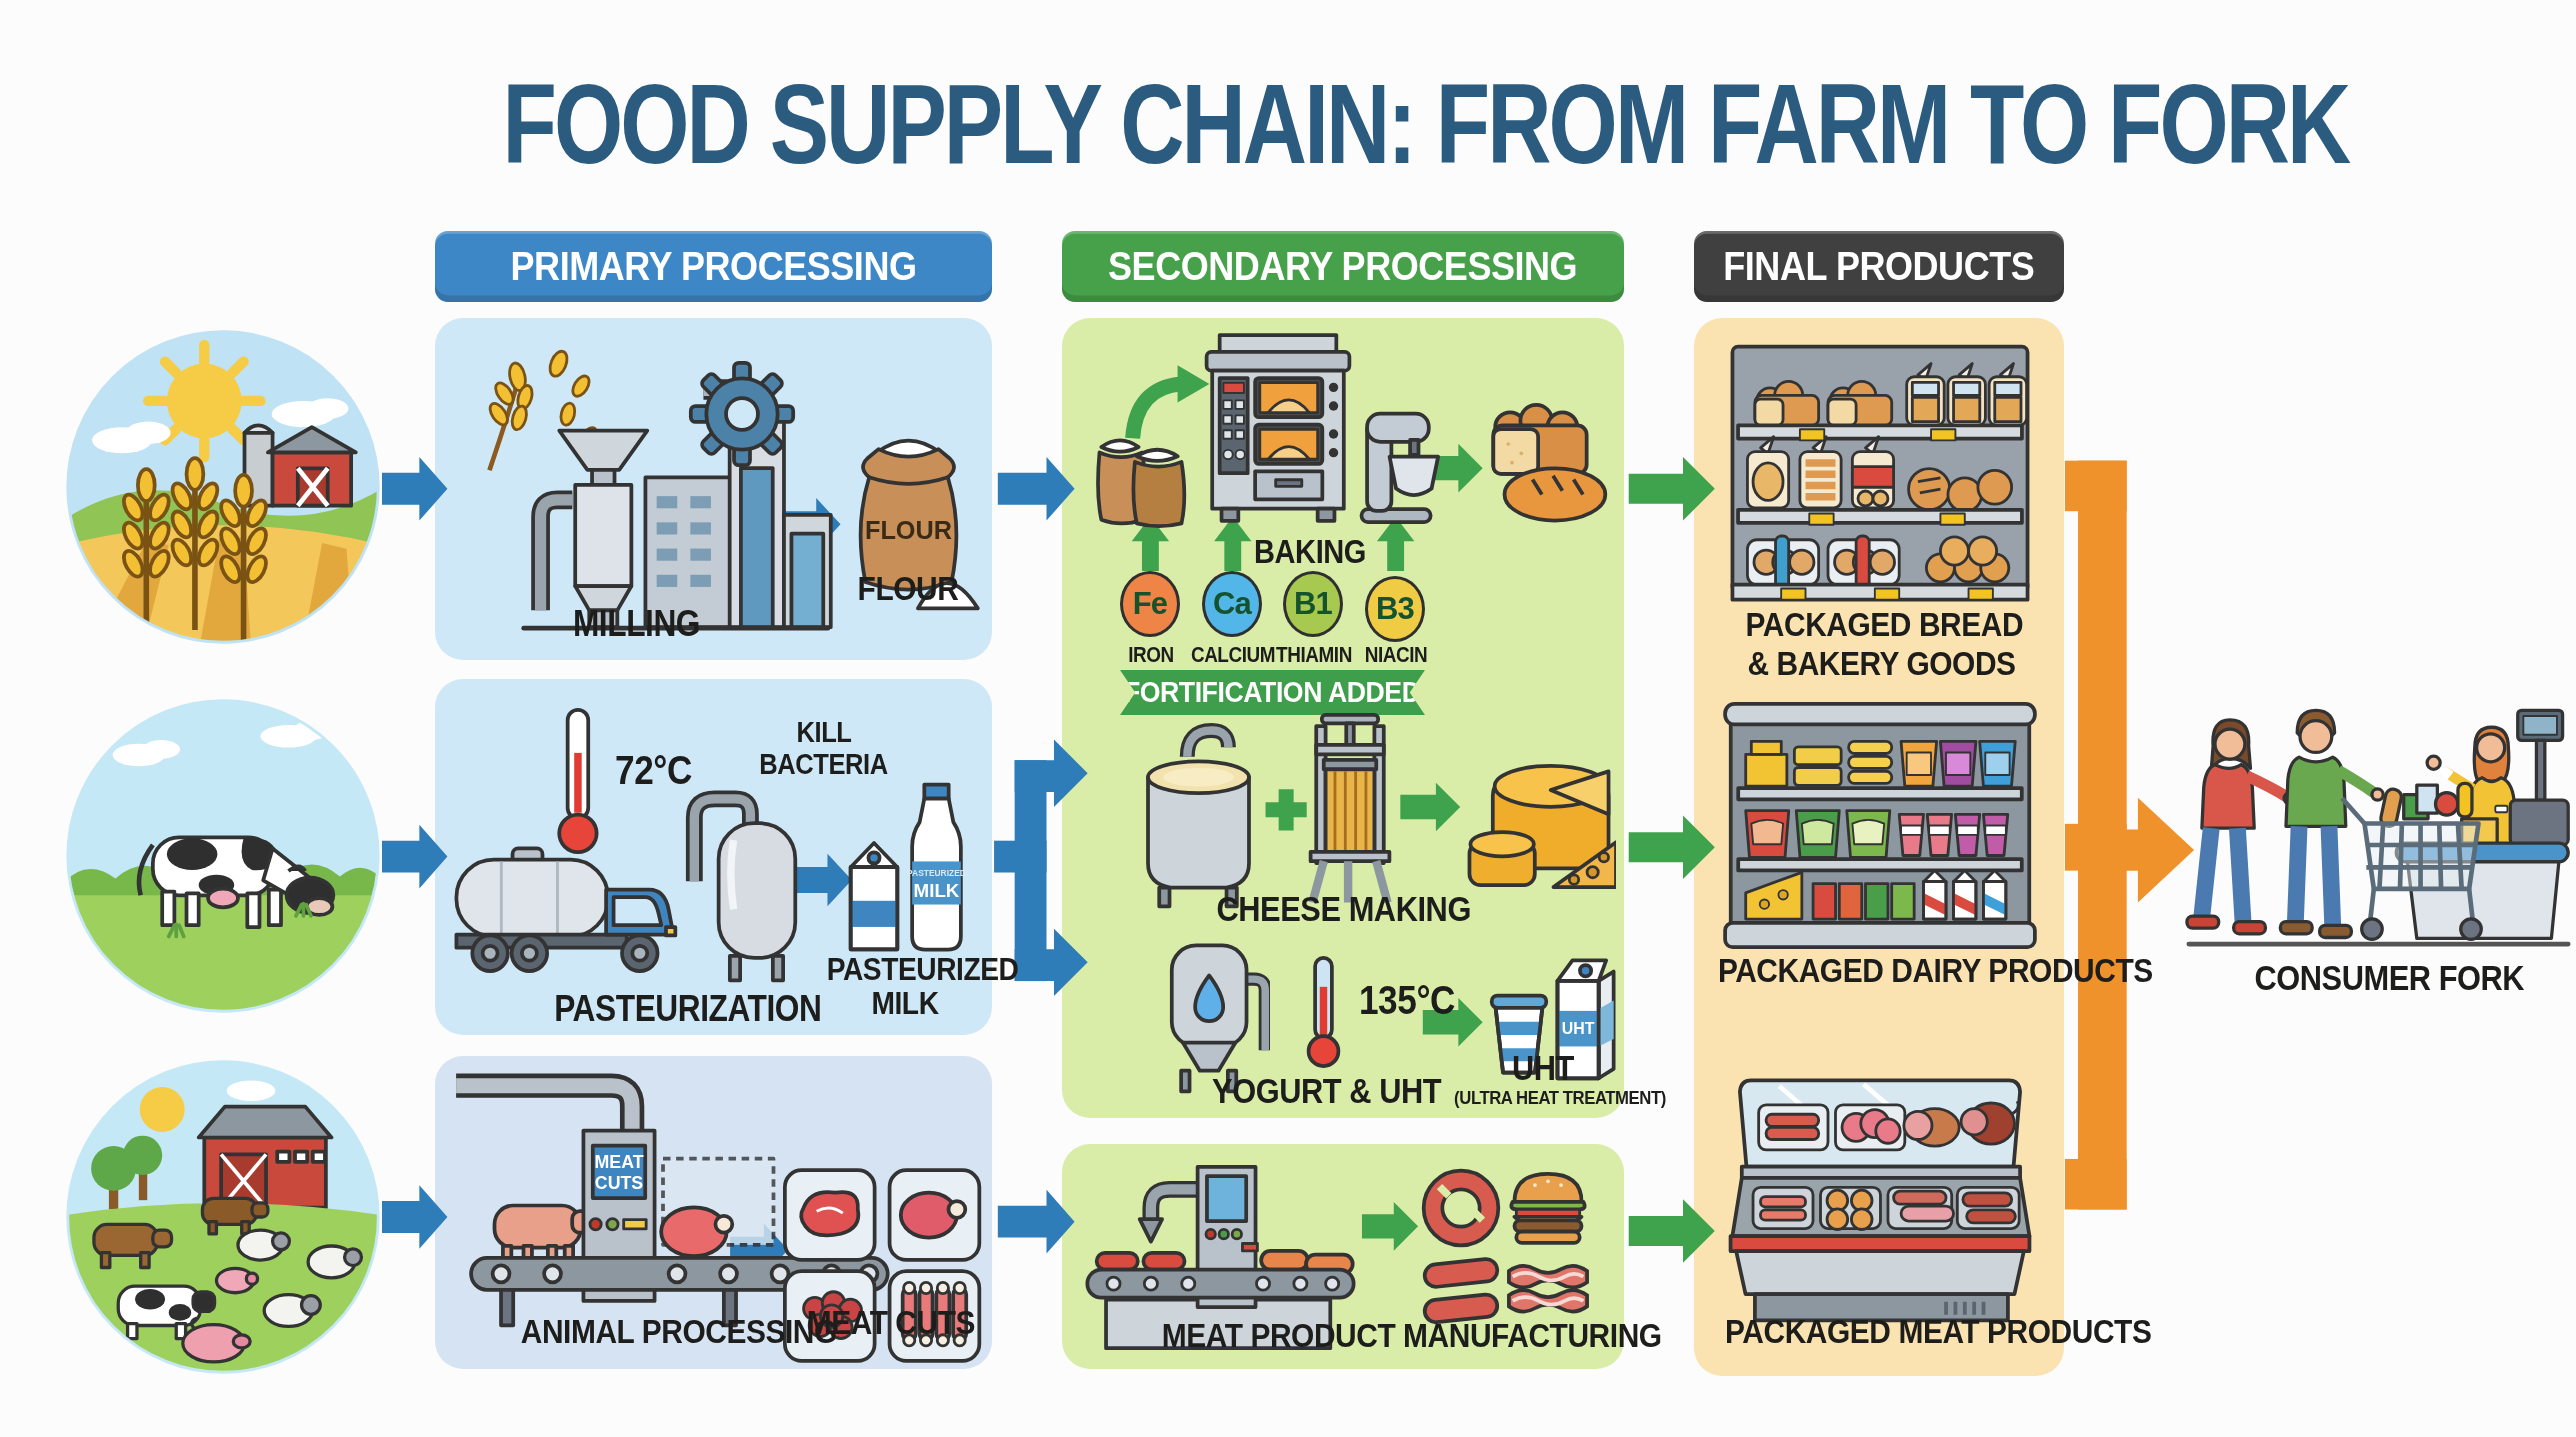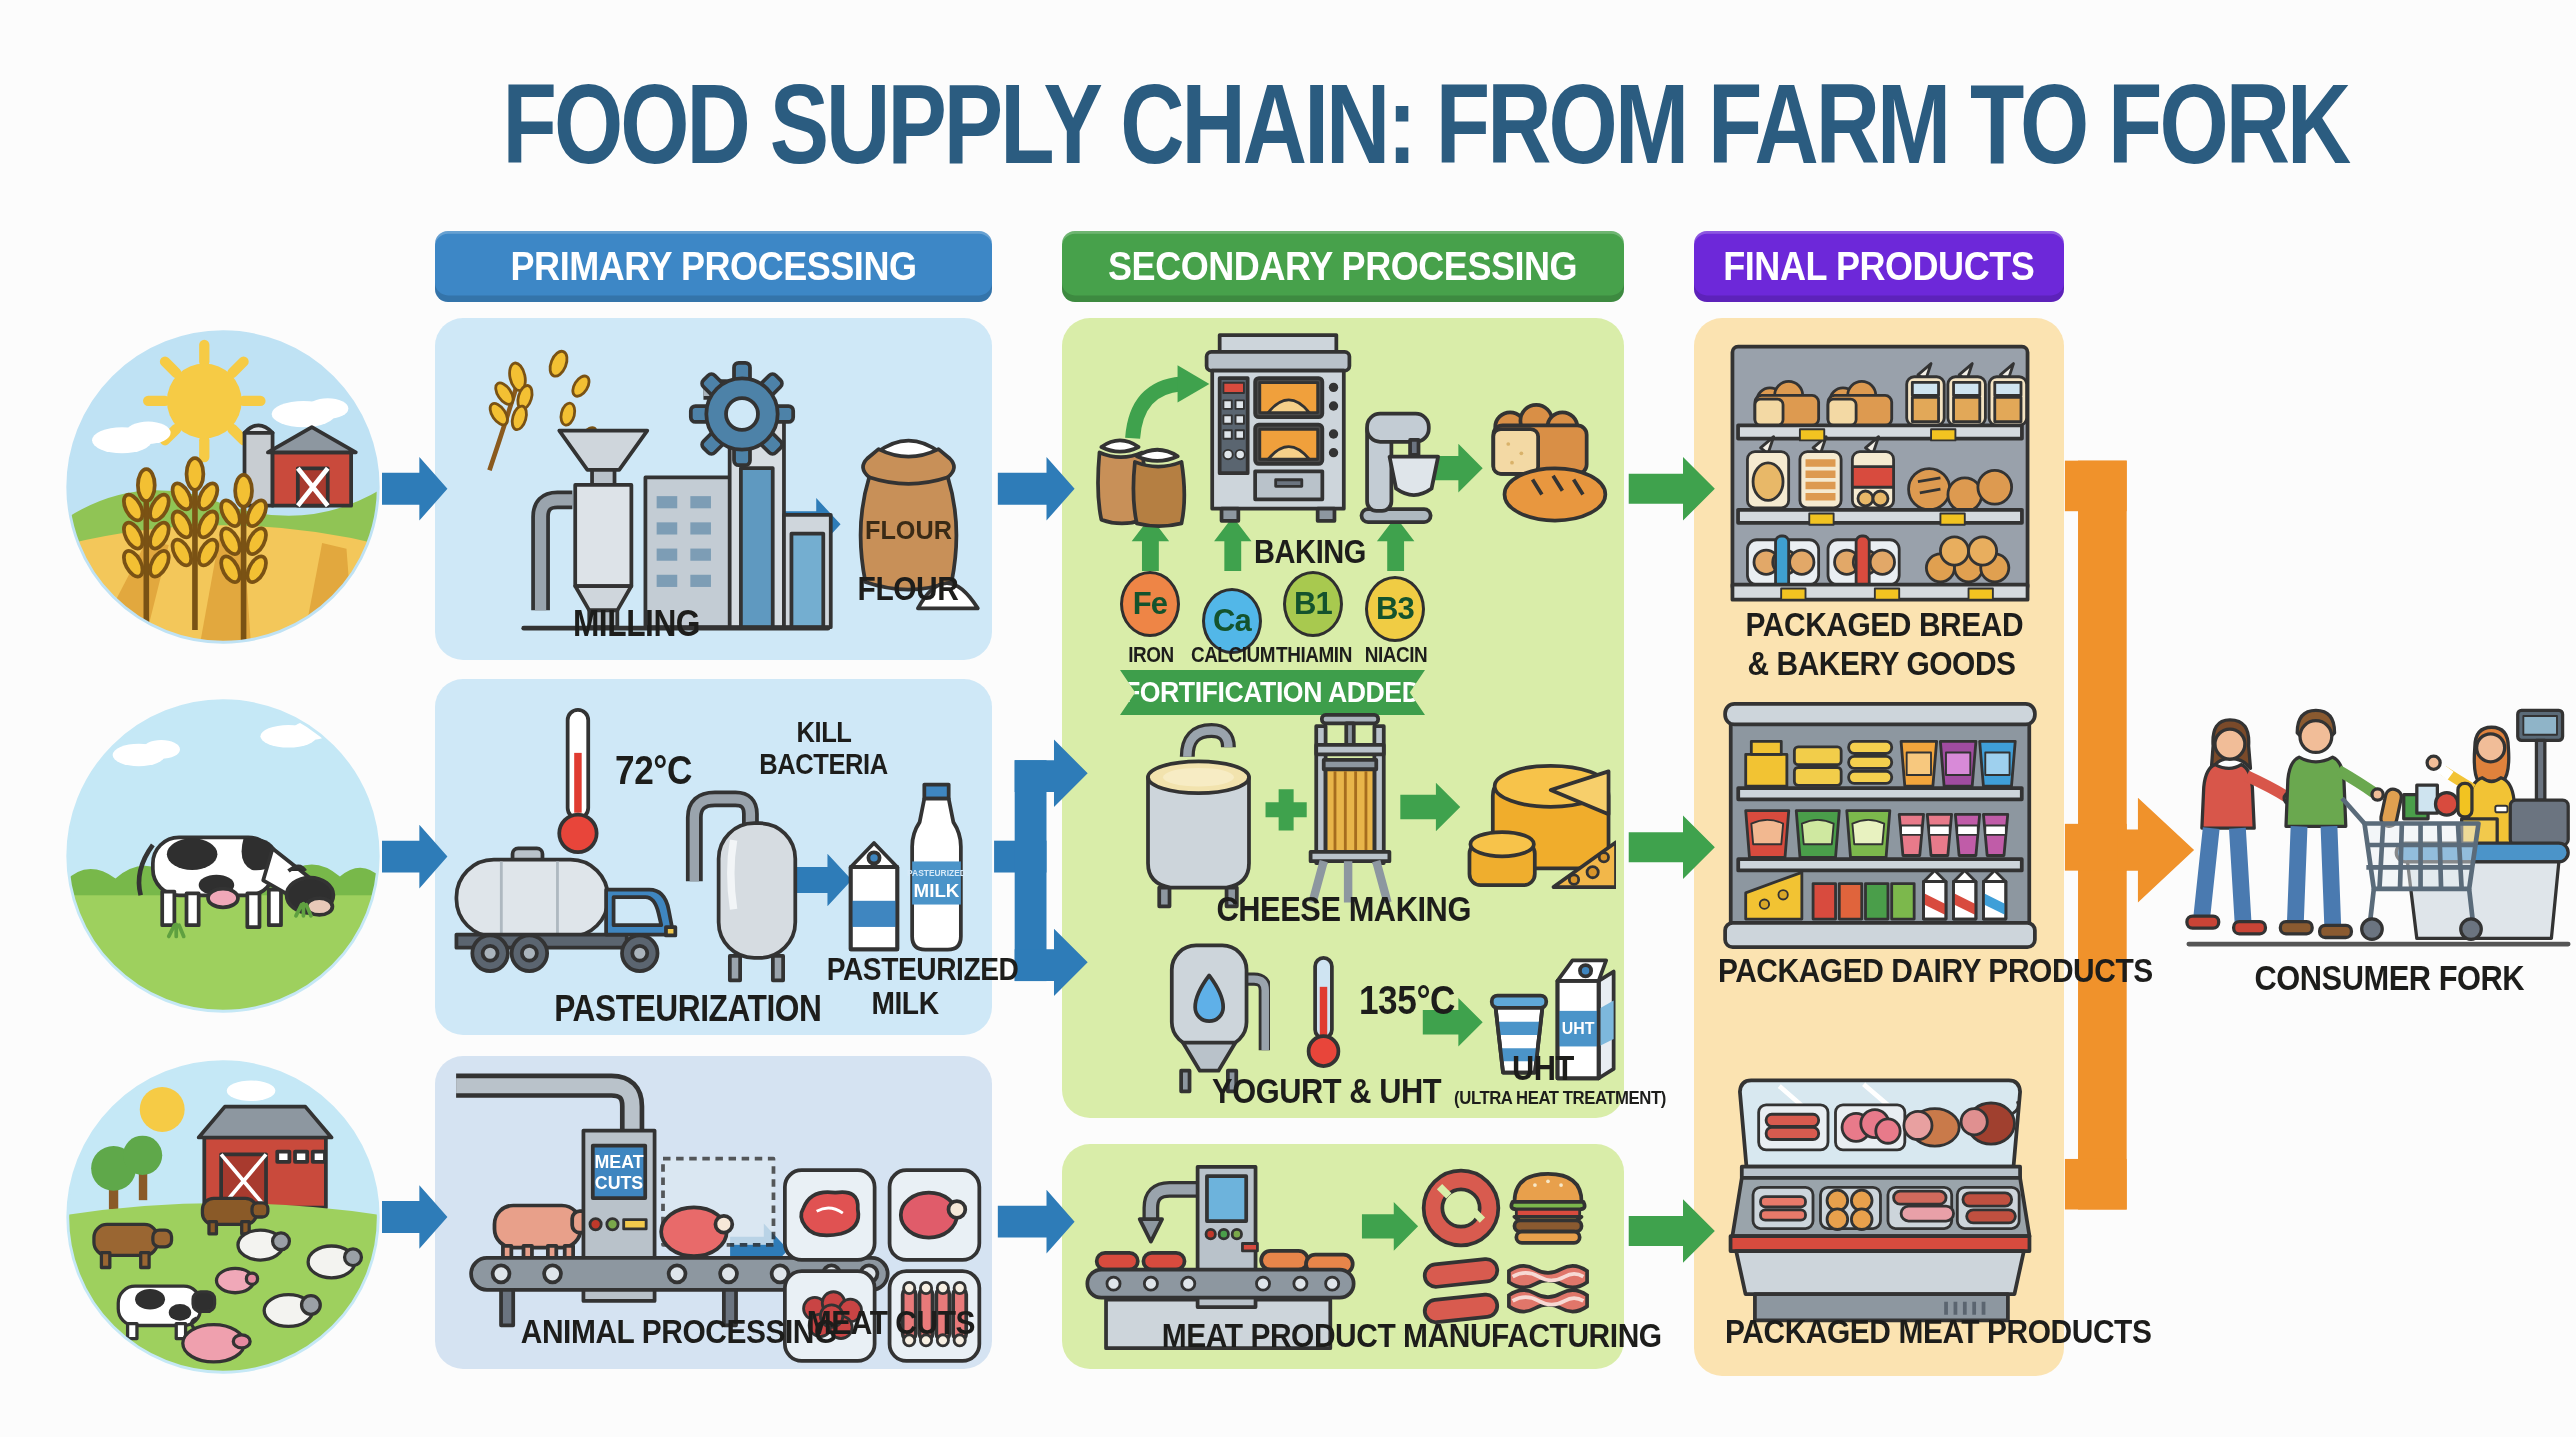--- a/index.html
+++ b/index.html
@@ -31,21 +31,21 @@
 <div id="canvas">
 
   <div class="title">FOOD SUPPLY CHAIN: FROM FARM TO FORK</div>
 
   <div class="hdr" style="left:435px;top:231px;width:557px;background:#3d87c6;">
       <span>PRIMARY PROCESSING</span>
     </div>
   <div class="hdr" style="left:1062px;top:231px;width:562px;background:#47a14b;">
       <span>SECONDARY PROCESSING</span>
     </div>
-  <div class="hdr" style="left:1694px;top:231px;width:370px;background:#6d28d9;">
+  <div class="hdr" style="left:1694px;top:231px;width:370px;background:#404040;">
       <span>FINAL PRODUCTS</span>
     </div>
 
   <div class="panel" style="left:435px;top:318px;width:557px;height:342px;background:#cfe8f7;"></div>
   <div class="panel" style="left:435px;top:679px;width:557px;height:356px;background:#cfe8f7;"></div>
   <div class="panel" style="left:435px;top:1056px;width:557px;height:313px;background:#d5e3f2;"></div>
   <div class="panel" style="left:1062px;top:318px;width:562px;height:800px;background:#d9eda9;"></div>
   <div class="panel" style="left:1062px;top:1144px;width:562px;height:225px;background:#d9eda9;"></div>
   <div class="panel" style="left:1694px;top:318px;width:370px;height:1058px;background:#fbe3b1;"></div>
 
@@ -480,21 +480,21 @@
         <circle cx="30" cy="80" r="2" fill="#d9b26a" stroke="none"></circle>
       <ellipse cx="76" cy="114" rx="54" ry="28" fill="#e8973f"></ellipse>
       <path d="M52,98 l10,16 M74,94 l10,16 M96,98 l10,16" stroke-width="4" fill="none"></path>
     </g>
   </svg>
   <div class="lbl" style="left:1240px;top:535px;width:140px;font-size:33px;">BAKING</div>
 
   <div class="nutr" style="left:1120px;top:571px;background:#ee8546;">
       <span>Fe</span>
     </div>
-  <div class="nutr" style="left:1202px;top:588px;background:#52b7e8;">
+  <div class="nutr" style="left:1202px;top:571px;background:#52b7e8;">
       <span>Ca</span>
     </div>
   <div class="nutr" style="left:1283px;top:571px;background:#a8c94f;">
       <span>B1</span>
     </div>
   <div class="nutr" style="left:1365px;top:576px;background:#f0cc44;">
       <span>B3</span>
     </div>
   <div class="lbl" style="left:1090px;top:644px;width:122px;font-size:21.5px;">IRON</div>
   <div class="lbl" style="left:1172px;top:644px;width:122px;font-size:21.5px;">CALCIUM</div>

